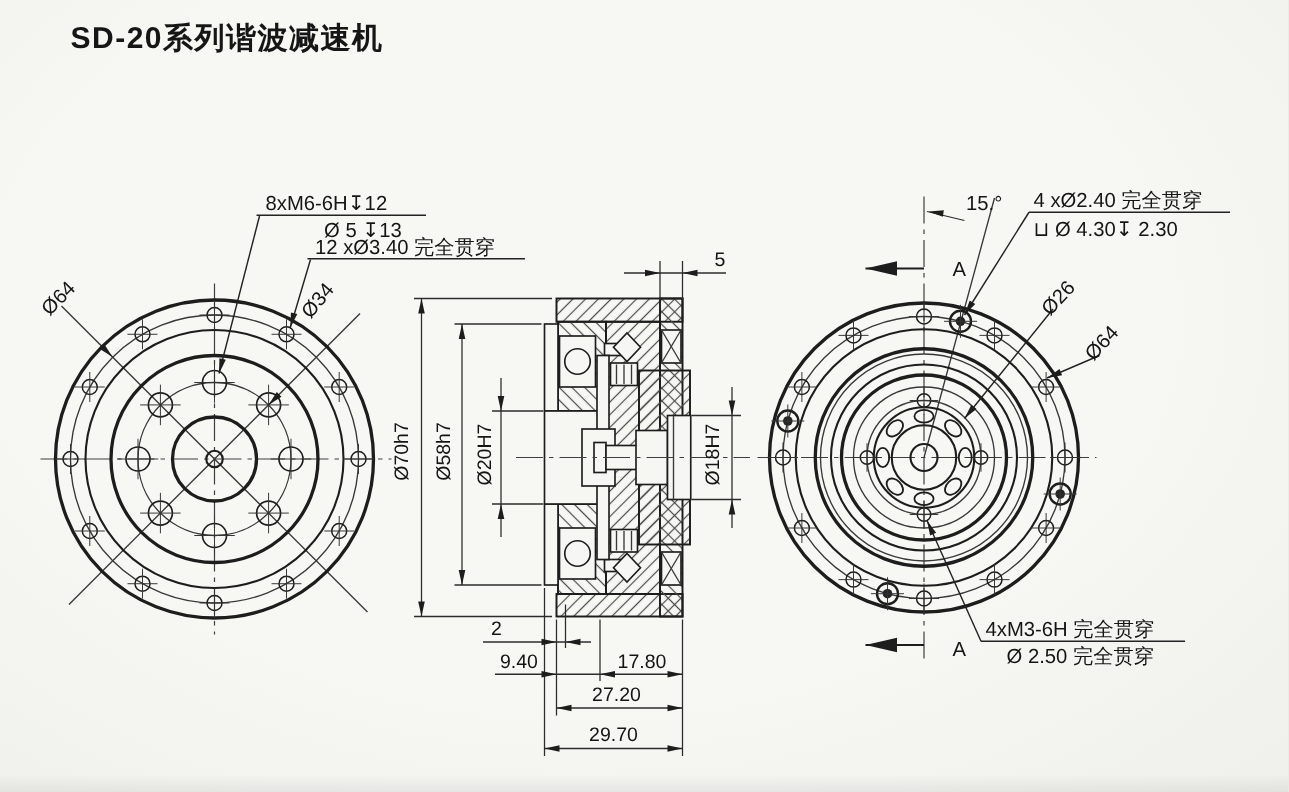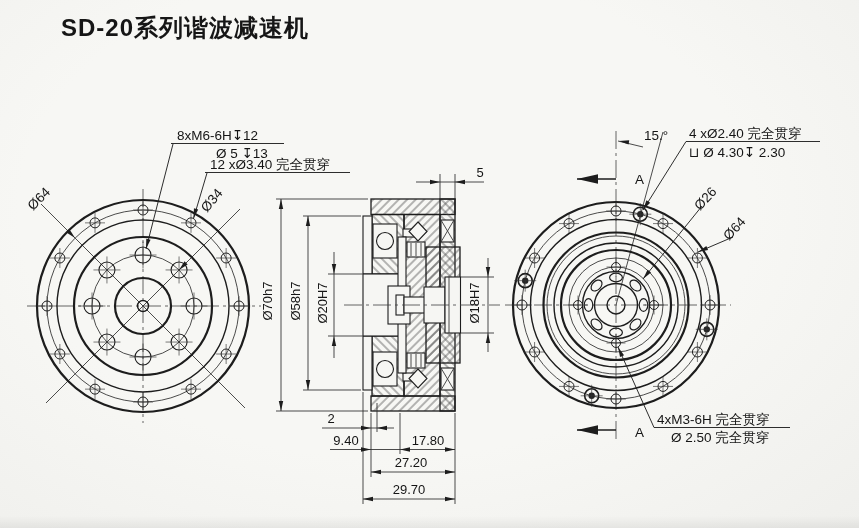--- a/index.html
+++ b/index.html
@@ -1,22 +1,22 @@
 <!DOCTYPE html>
 <html><head>
 <meta charset="utf-8">
 <style>
   html,body{margin:0;padding:0;background:#e9e9e6;}
   .sheet{position:relative;width:859px;height:528px;overflow:hidden;
          background:radial-gradient(ellipse at 45% 40%, #f7f7f4 55%, #efefec 100%);
          font-family:"Liberation Sans","DejaVu Sans",sans-serif;}
   .sheet::after{content:"";position:absolute;left:0;right:0;bottom:0;height:12px;
          background:linear-gradient(rgba(0,0,0,0),rgba(0,0,0,0.06));pointer-events:none;}
-  .title{position:absolute;left:47px;top:12px;font-size:24px;font-weight:600;
-         color:#161616;letter-spacing:1px;margin-left:14px;}
+  .title{position:absolute;left:47px;top:12px;font-size:20px;font-weight:600;
+         color:#161616;letter-spacing:1px;}
   svg{position:absolute;left:0;top:0;}
   .cl{stroke:#3f3f3f;stroke-width:0.8;stroke-dasharray:18 4 3 4;fill:none}
   .th{stroke:#383838;stroke-width:0.9;fill:none}
   .md{stroke:#1d1d1d;stroke-width:1.4;fill:none}
   .hv{stroke:#1d1d1d;stroke-width:2.2;fill:none}
   .dm{stroke:#2c2c2c;stroke-width:0.85;fill:none}
   .ld{stroke:#222;stroke-width:0.95;fill:none}
   .wh{fill:#f6f6f3;stroke:#1d1d1d;stroke-width:1.1}
   .ht{stroke:#1d1d1d;stroke-width:1.3}
   text.t{font-size:13px;fill:#151515}

